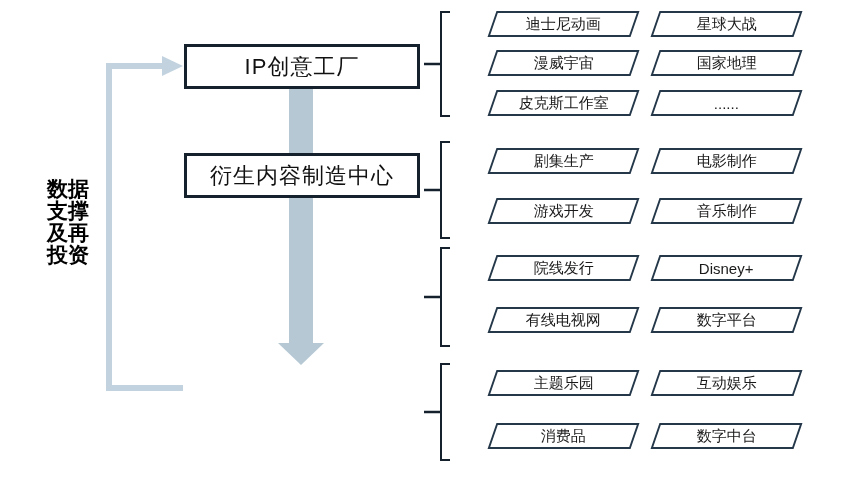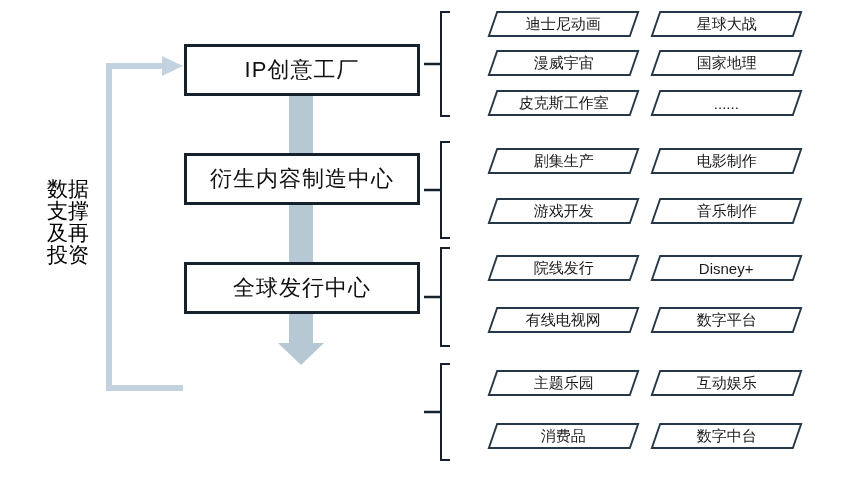--- a/index.html
+++ b/index.html
@@ -20,25 +20,25 @@
   .connectors{position:absolute;left:0;top:0;width:864px;height:481px;}
   .flow-shape{fill:var(--flow-arrow);}
   .loop-line{stroke:var(--loop-arrow);fill:none;stroke-width:6;stroke-linejoin:miter;}
   .loop-head{fill:var(--loop-arrow);}
   .bracket{stroke:var(--box-border);fill:none;stroke-width:2;}
   .bracket-tick{stroke:var(--box-border);stroke-width:2.5;}
 
   .left-label{
     position:absolute;left:38px;top:178px;width:60px;
     text-align:center;
-    font-size:21px;line-height:22px;font-weight:normal;color:#000000;
+    font-size:21px;line-height:22px;font-weight:bold;color:#000000;
   }
 
   .stage-box{
-    position:absolute;left:184px;width:236px;height:52px;
+    position:absolute;left:184px;width:236px;height:45px;
     box-sizing:border-box;
     background:#ffffff;
     border:3px solid var(--box-border);
     display:flex;align-items:center;justify-content:center;
     font-size:22px;color:#111111;letter-spacing:1px;
   }
   .stage-1{top:44px;}
   .stage-2{top:153px;}
   .stage-3{top:262px;}
   .stage-4{top:366px;}
@@ -90,23 +90,20 @@
     <div>及再</div>
     <div>投资</div>
   </div>
 
   <div class="stage-box stage-1">
     <span>IP创意工厂</span>
   </div>
   <div class="stage-box stage-2">
     <span>衍生内容制造中心</span>
   </div>
-  <div class="stage-box stage-3">
-    <span>全球发行中心</span>
-  </div>
 
   <div class="item col-l" style="top:11px">
       <span class="item-text">迪士尼动画</span>
     </div>
   <div class="item col-r" style="top:11px">
       <span class="item-text">星球大战</span>
     </div>
   <div class="item col-l" style="top:50px">
       <span class="item-text">漫威宇宙</span>
     </div>

